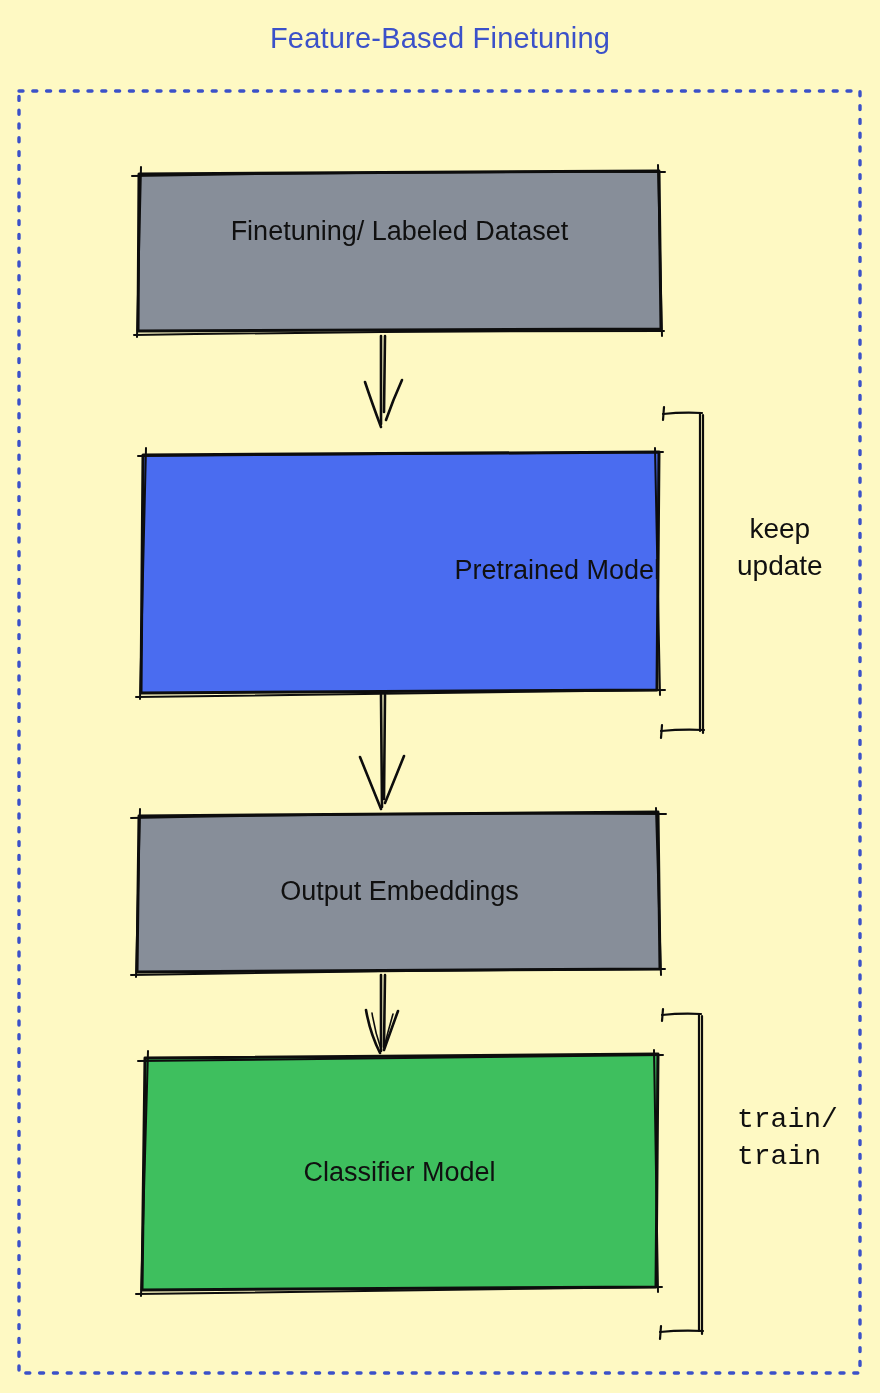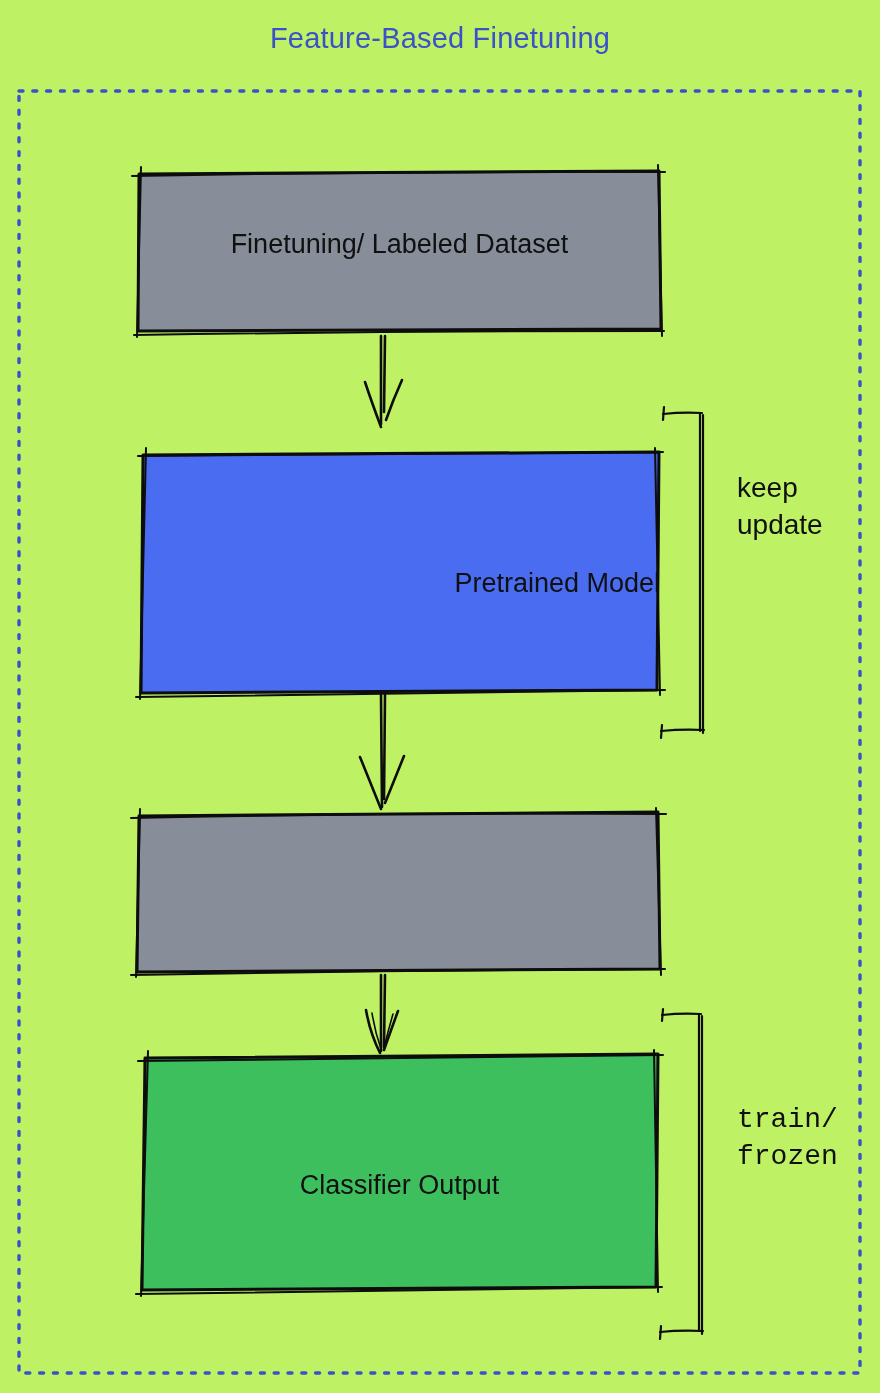--- a/index.html
+++ b/index.html
@@ -1,20 +1,20 @@
 <!DOCTYPE html>
 <html><head>
 <meta charset="utf-8">
 <style>
   html, body { margin: 0; padding: 0; background: #ffffff; }
   .stage {
     position: relative;
     width: 880px;
     height: 1393px;
-    background: #bef264;
+    background: #fef9c3;
     font-family: "Liberation Sans", sans-serif;
     overflow: hidden;
   }
   .diagram-title {
     position: absolute;
     left: 0; top: 22px;
     width: 880px;
     text-align: center;
     font-size: 29px;
     letter-spacing: 0.2px;
@@ -26,35 +26,34 @@
     width: 880px; height: 1393px;
   }
   .box-label {
     position: absolute;
     left: 139px;
     width: 521px;
     text-align: center;
     font-size: 27px;
     color: #101010;
     pointer-events: none;
-    margin-top: 13px;
   }
   .label-dataset   { top: 216px; }
   .label-pretrained{ top: 555px; text-align: right; }
   .label-embed     { top: 876px; }
   .label-classifier{ top: 1157px; }
   .annotation {
     position: absolute;
     left: 737px;
     font-size: 28px;
     line-height: 37px;
     color: #101010;
     white-space: nowrap;
   }
-  .ann-keep-frozen { top: 469px; }
+  .ann-keep-frozen { top: 510px; text-align: center; }
   .ann-train-update{ top: 1101px; font-family: Liberation Mono, monospace; }
 </style>
 </head>
 <body>
 
 <div class="stage">
 
   <div class="diagram-title" style="color: rgb(59, 81, 201);">Feature-Based Finetuning</div>
 
   <svg class="layer" viewBox="0 0 880 1393">
@@ -132,26 +131,27 @@
       <path d="M702,1016 L702,1334"></path>
       <path d="M660,1332 Q680,1330 703,1331"></path>
       <path d="M661,1326 L660,1339"></path>
     </g>
   </svg>
 
   <div class="box-label label-dataset">Finetuning/ Labeled Dataset</div>
 
   <div class="box-label label-pretrained">Pretrained Model</div>
 
+  <div class="box-label label-embed">Output Embeddings</div>
 
-  <div class="box-label label-classifier">Classifier Output</div>
+  <div class="box-label label-classifier">Classifier Model</div>
 
   <div class="annotation ann-keep-frozen">
     <div>keep</div>
     <div>update</div>
   </div>
 
   <div class="annotation ann-train-update">
     <div>train/</div>
-    <div>frozen</div>
+    <div>train</div>
   </div>
 
 </div>
 
 </body></html>

